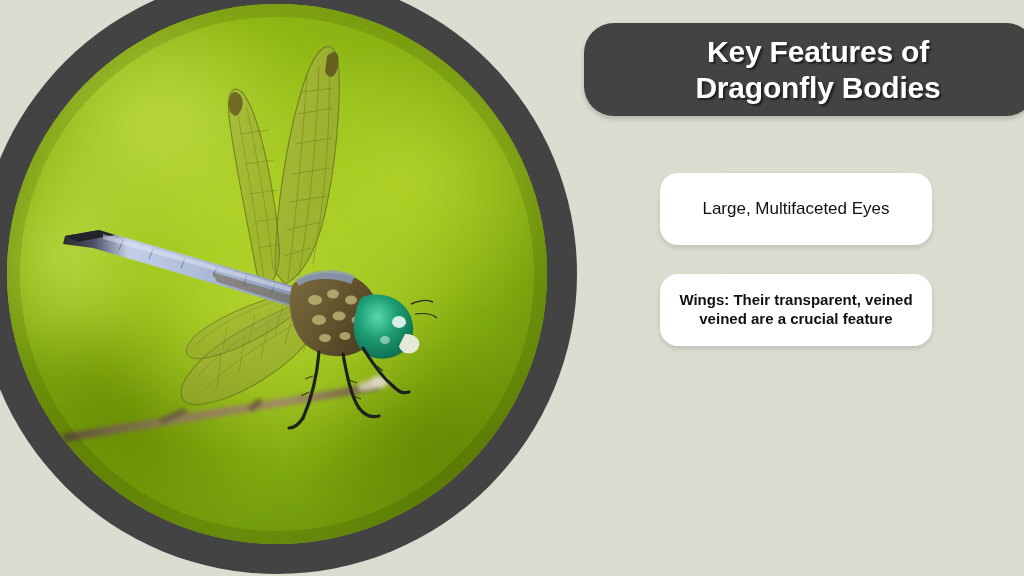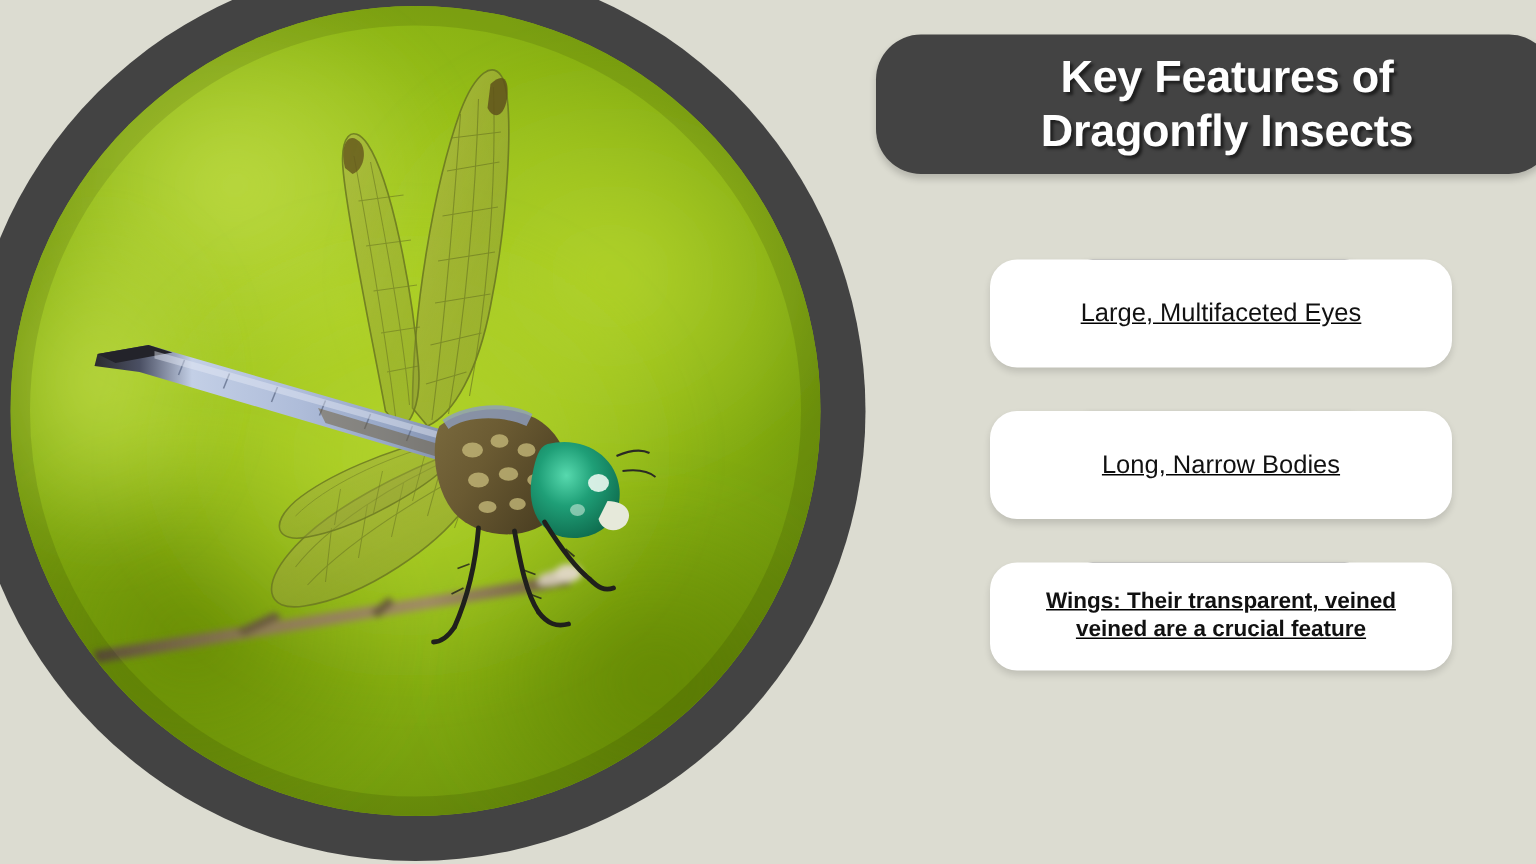--- a/index.html
+++ b/index.html
@@ -93,31 +93,30 @@
     top: 0;
     width: 201px;
     height: 33px;
     background: #434343;
     border-radius: 17px;
     box-shadow: 0 2px 4px rgba(0,0,0,0.18);
   }
   .card-body {
     position: relative;
     margin-top: 29px;
-    width: 308px;
+    width: 272px;
     min-height: 72px;
     background: #ffffff;
     border-radius: 18px;
     box-shadow: 0 3px 5px rgba(0,0,0,0.13);
     display: flex;
     align-items: center;
     justify-content: center;
     box-sizing: border-box;
     padding: 10px 14px;
-    text-decoration: underline;
   }
   .card-text {
     color: #111111;
     font-size: 17px;
     line-height: 1.28;
     text-align: center;
   }
   .card-text.small {
     font-size: 15px;
     font-weight: bold;
@@ -311,38 +310,32 @@
                    M 378 374 l 6 5 M 370 362 l 6 5"></path>
         </g>
 
         <circle cx="270" cy="270" r="268" fill="none" stroke="#000" stroke-opacity="0.1" stroke-width="22"></circle>
       </svg>
     </div>
   </div>
 
   <div class="title-bar">
     <div class="title-text">Key Features of
-Dragonfly Insects</div>
+Dragonfly Bodies</div>
   </div>
 
   <div class="cards">
 
     <div class="card-wrap">
       <div class="card-tab"></div>
       <div class="card-body">
         <div class="card-text">Large, Multifaceted Eyes</div>
       </div>
     </div>
 
-    <div class="card-wrap">
-      <div class="card-tab"></div>
-      <div class="card-body">
-        <div class="card-text">Long, Narrow Bodies</div>
-      </div>
-    </div>
 
     <div class="card-wrap">
       <div class="card-tab"></div>
       <div class="card-body">
         <div class="card-text small">Wings: Their transparent, veined veined are a crucial feature</div>
       </div>
     </div>
 
   </div>
 </div>

